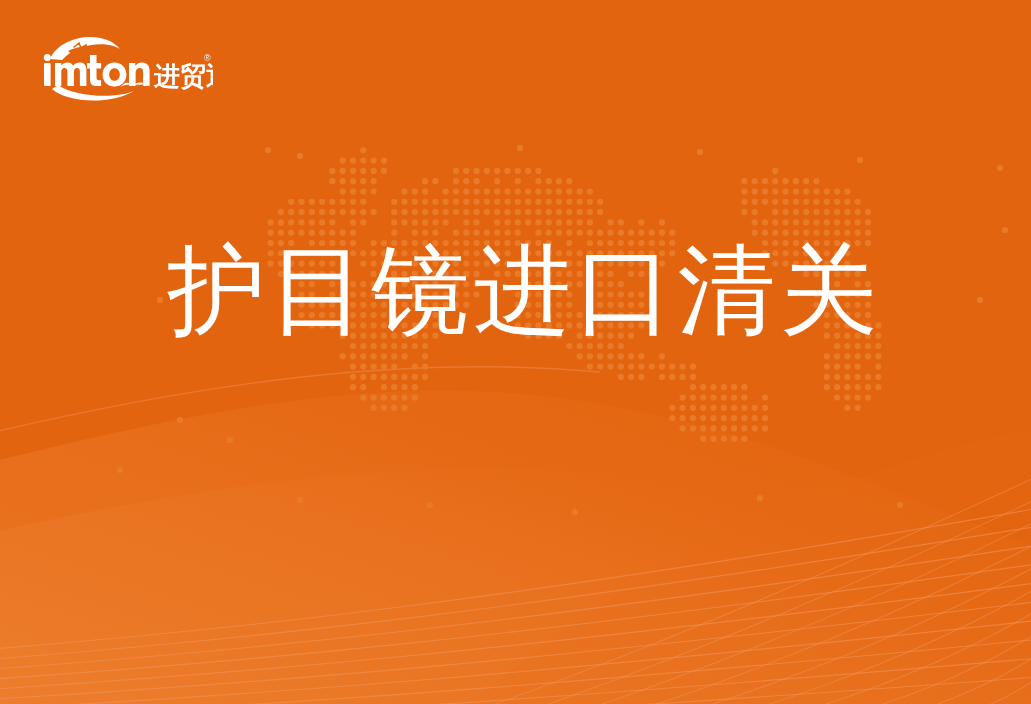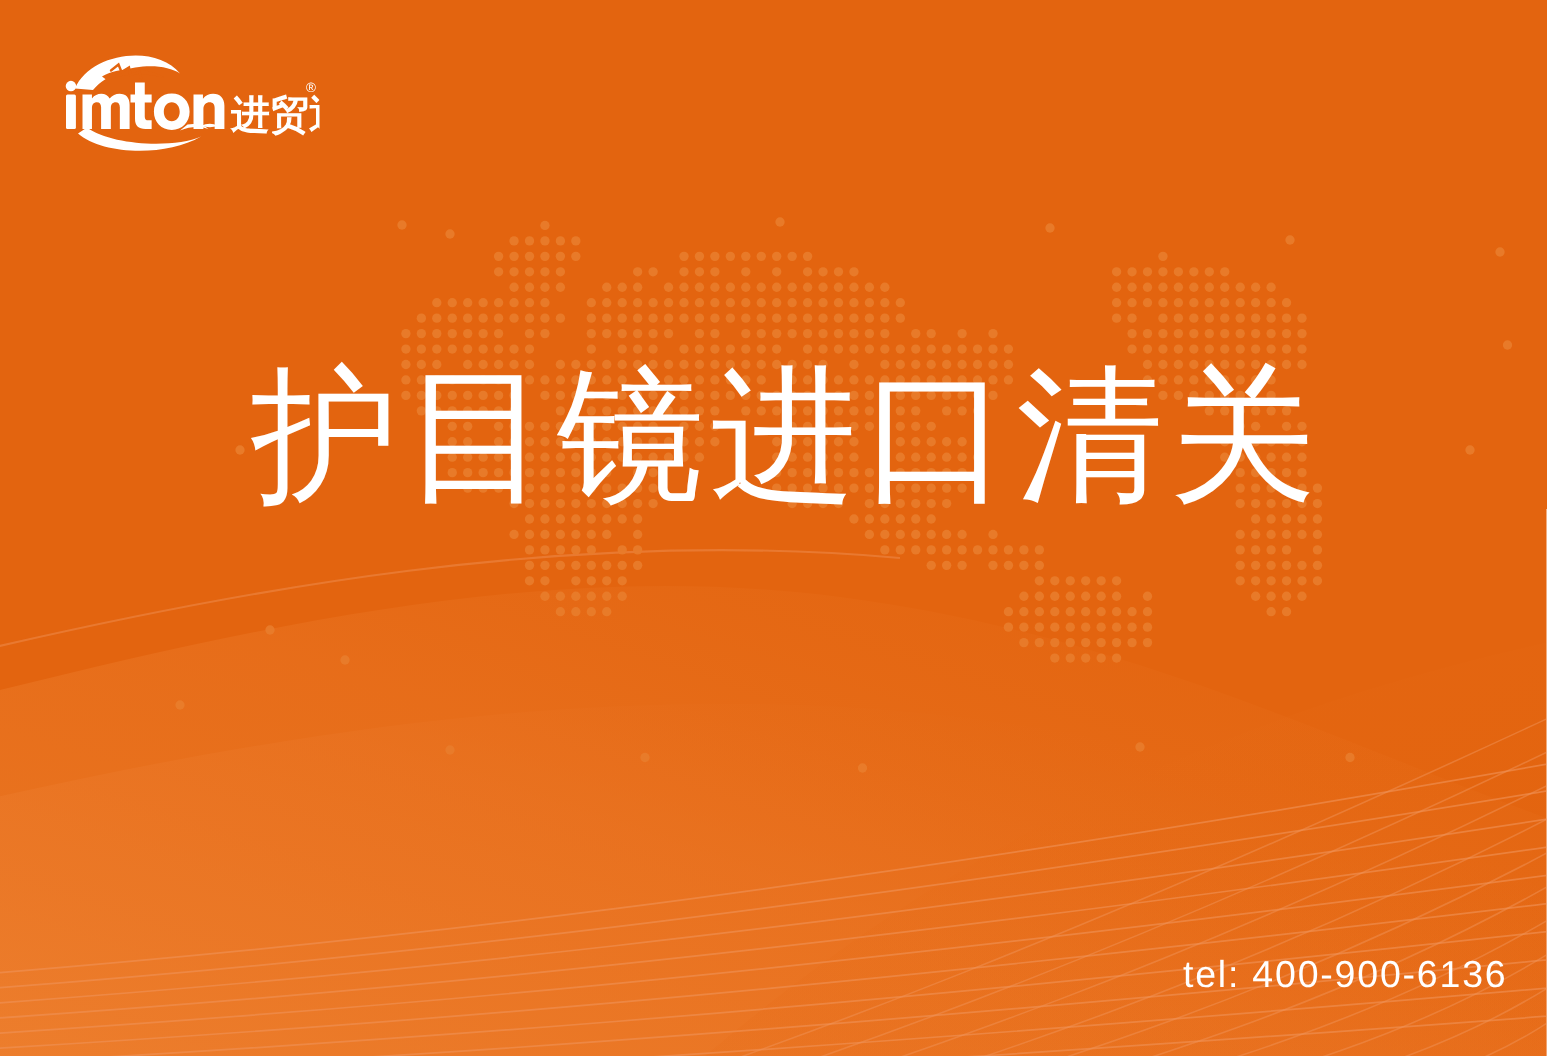--- a/index.html
+++ b/index.html
@@ -992,15 +992,14 @@
         <path d="M82 60 c7 -3 14 -3 19 -1 c-3 -3 -9 -4 -14 -3 z" fill="#ffffff"></path>
         <path d="M96 57 c4 -2 8 -2 11 0 c-3 1 -7 1 -11 0 z" fill="#ffffff"></path>
       </g>
     </svg>
   </div>
 
   <div class="headline">
     <span class="headline-line l1">护目镜进口清关</span>
   </div>
 
-  <div class="tel">tel: 400-900-6136</div>
 
 </div>
 
 </body></html>

